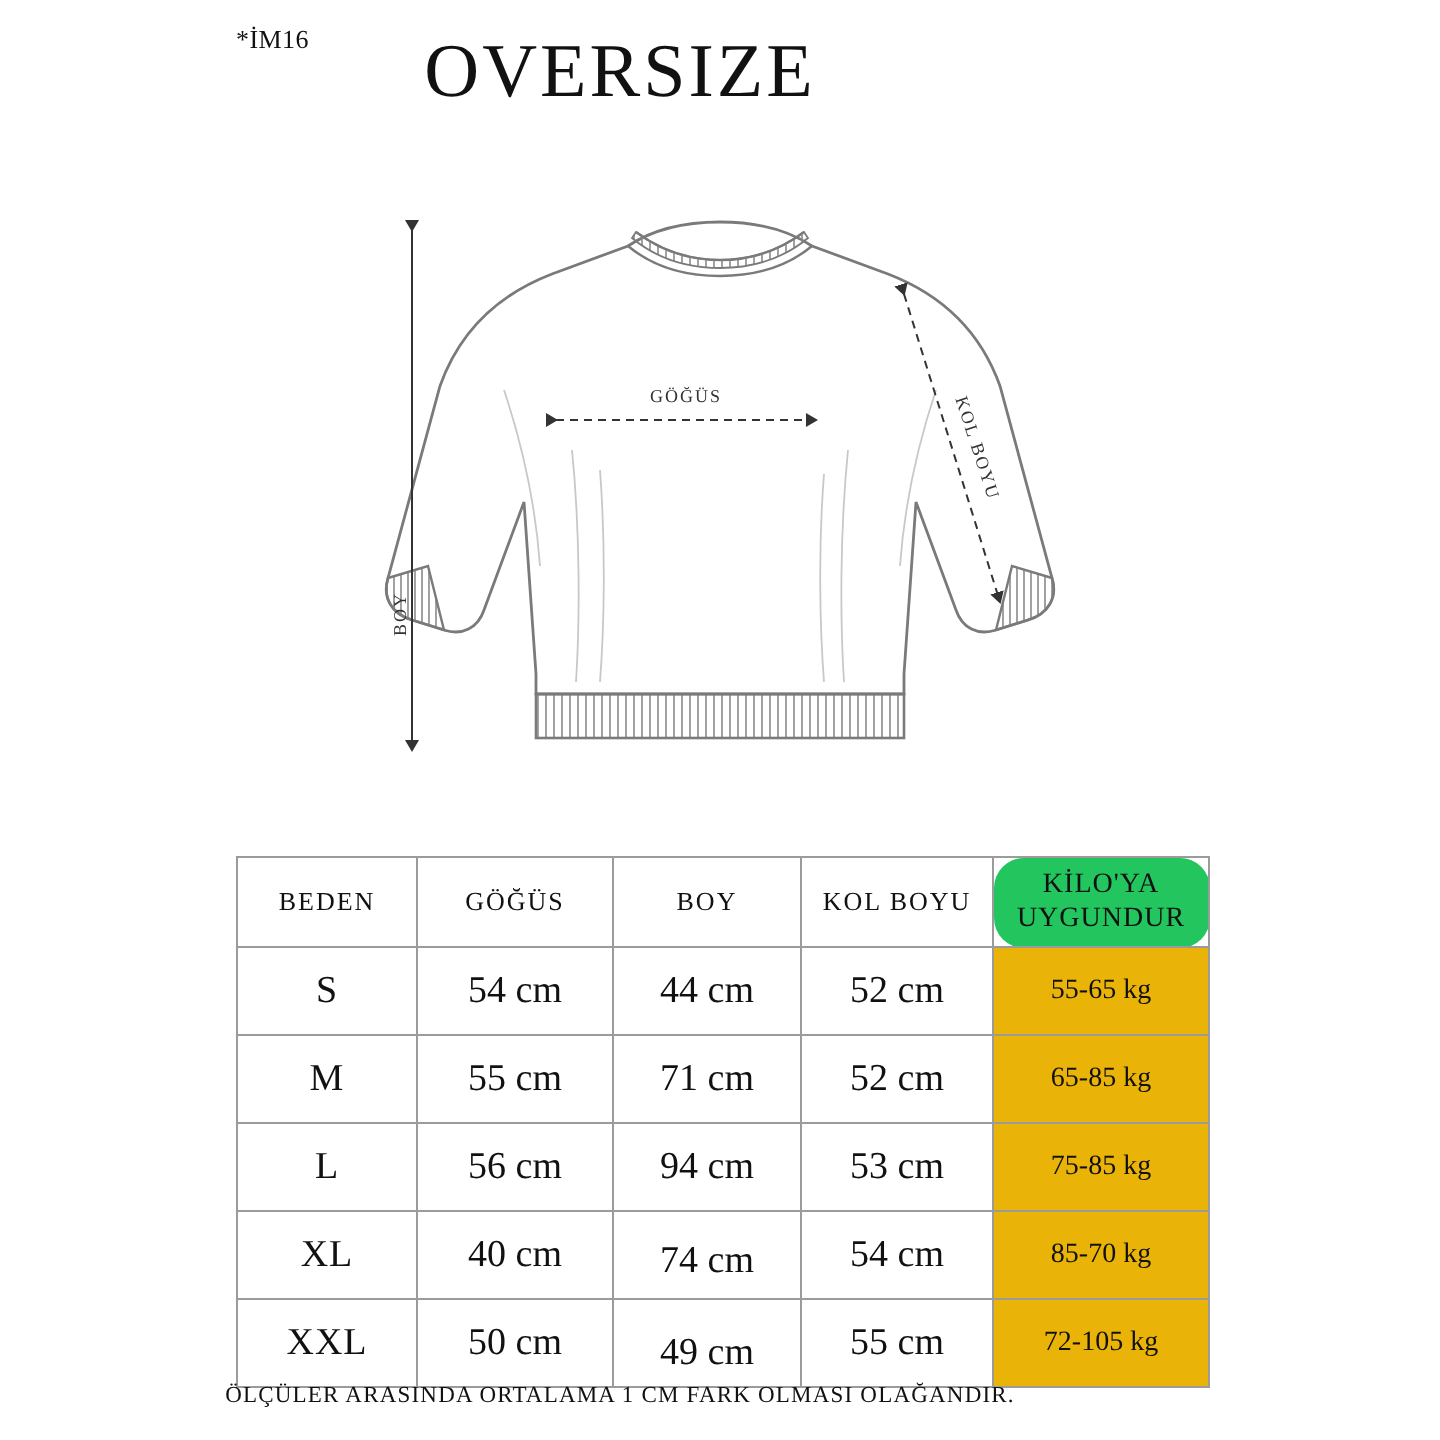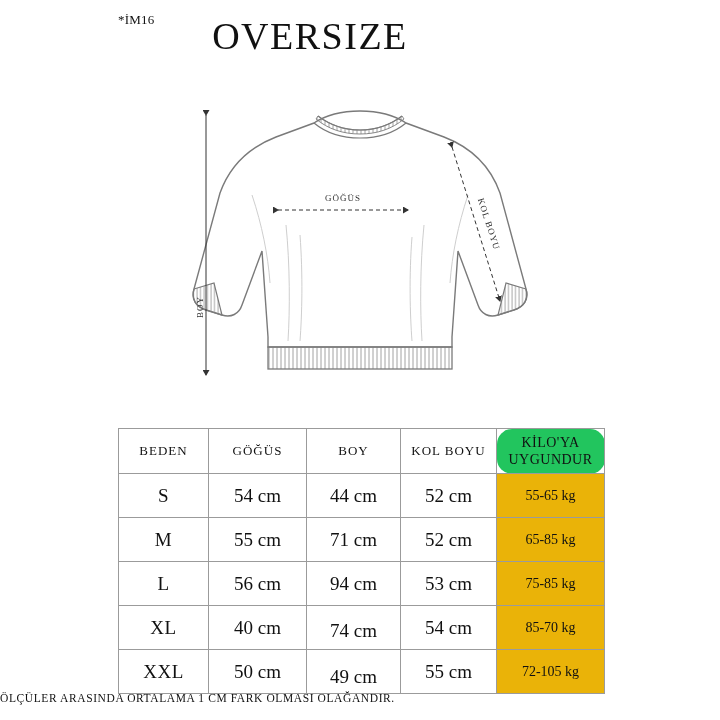--- a/index.html
+++ b/index.html
@@ -107,20 +107,21 @@
 
   
   .nudge-down-1 { position: relative; top: 3px; }
   .nudge-down-2 { position: relative; top: 5px; }
 
   .footnote {
     position: absolute;
     left: 0;
     right: 0;
     top: 692px;
+    text-align: center;
     font-size: 11.5px;
     letter-spacing: 0.6px;
     font-family: "Liberation Serif", serif;
     color: #111;
   }
 
   .arrow-text {
     font-family: "Liberation Serif", serif;
     font-size: 9px;
     letter-spacing: 1px;

